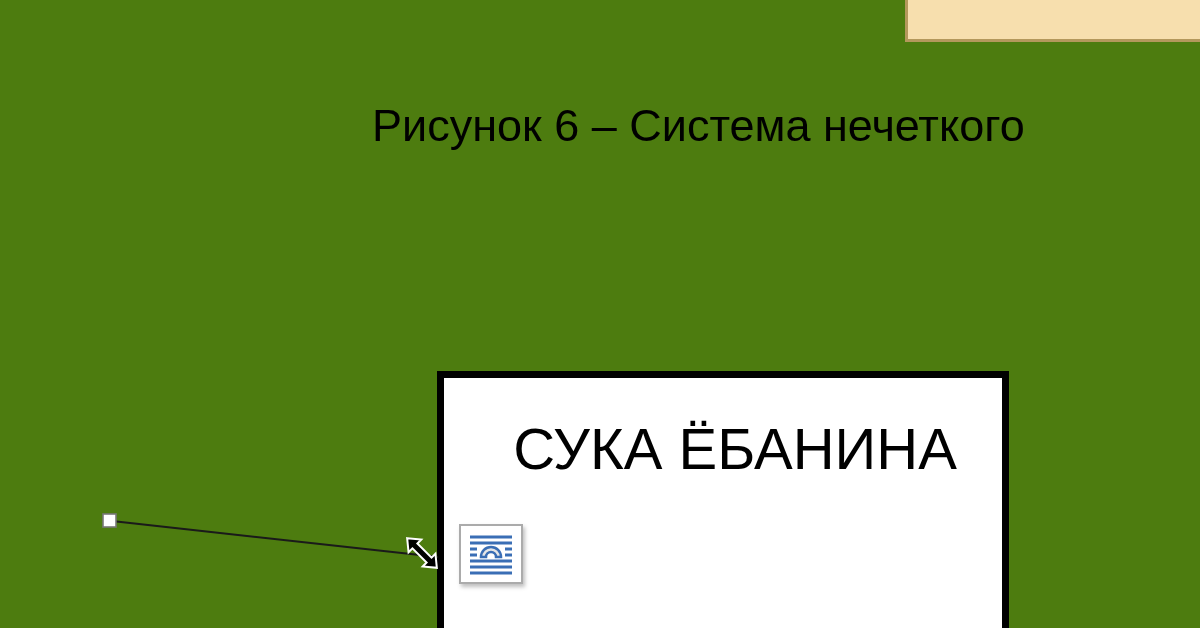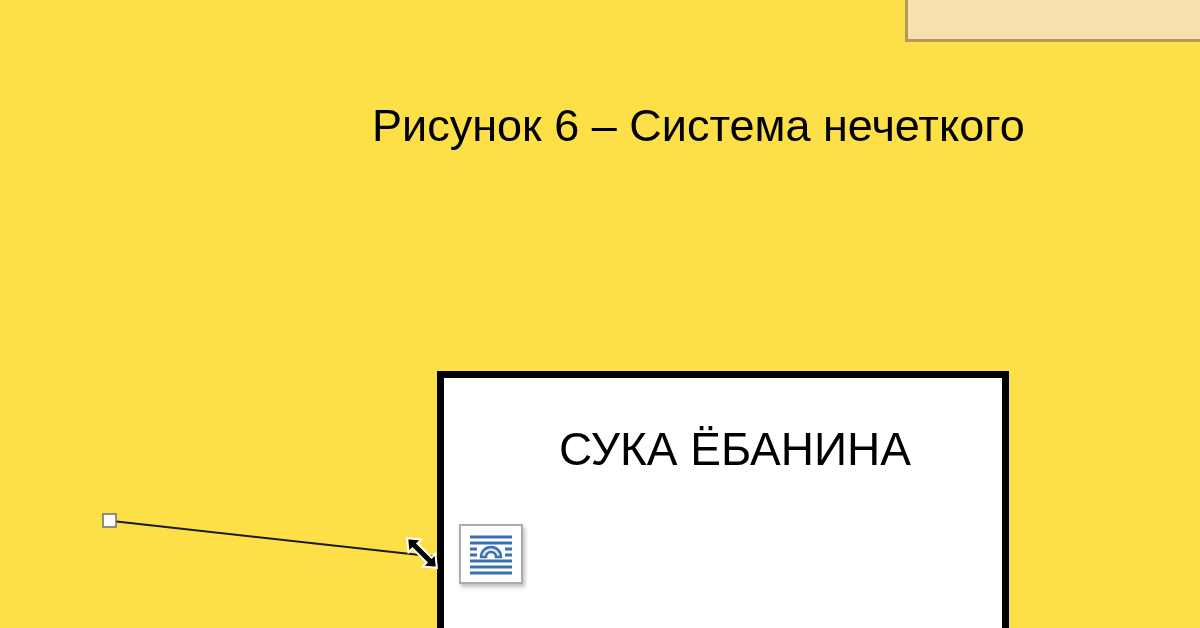--- a/index.html
+++ b/index.html
@@ -6,21 +6,21 @@
     --shape-fill:#F7DFAE;
     --shape-border:#B4985C;
     --accent-blue:#3A6EB5;
     --ink:#000000;
   }
   html,body{margin:0;padding:0;background:#ffffff;}
   .stage{
     position:relative;
     width:1200px;height:628px;
     overflow:hidden;
-    background:#fde047;
+    background:#4d7c0f;
     font-family:"Liberation Sans","DejaVu Sans",sans-serif;
     color:var(--ink);
   }
   
   .tan-shape{
     position:absolute;
     left:905px;top:-12px;
     width:310px;height:54px;
     background:var(--shape-fill);
     border:3px solid var(--shape-border);
@@ -43,21 +43,21 @@
     left:437px;top:371px;
     width:572px;height:320px;
     background:#ffffff;
     border:7px solid #000000;
     box-sizing:border-box;
     text-align:center;
     padding-top:38px;
   }
   .textbox .tline{
     display:block;
-    font-size:46px;
+    font-size:58px;
     line-height:66px;
     color:var(--ink);
     margin-left:24px;
   }
   
   .overlay{
     position:absolute;left:0;top:0;width:1200px;height:628px;
     pointer-events:none;
   }
   

